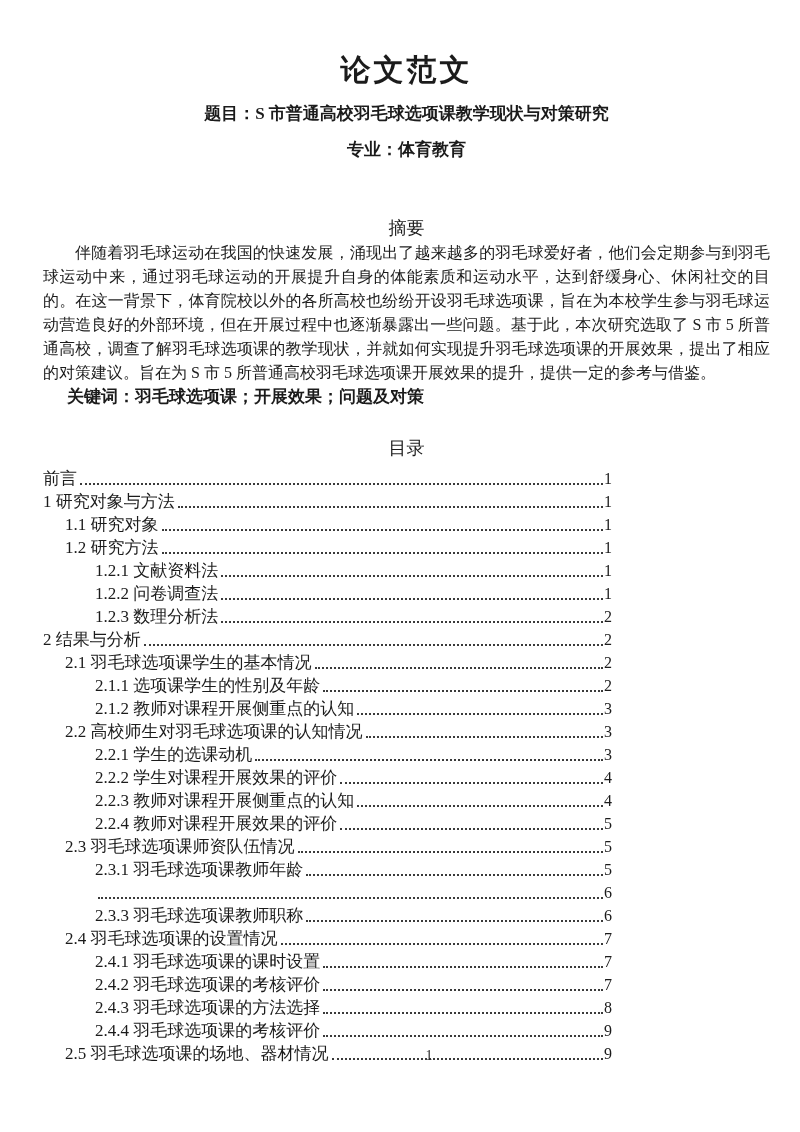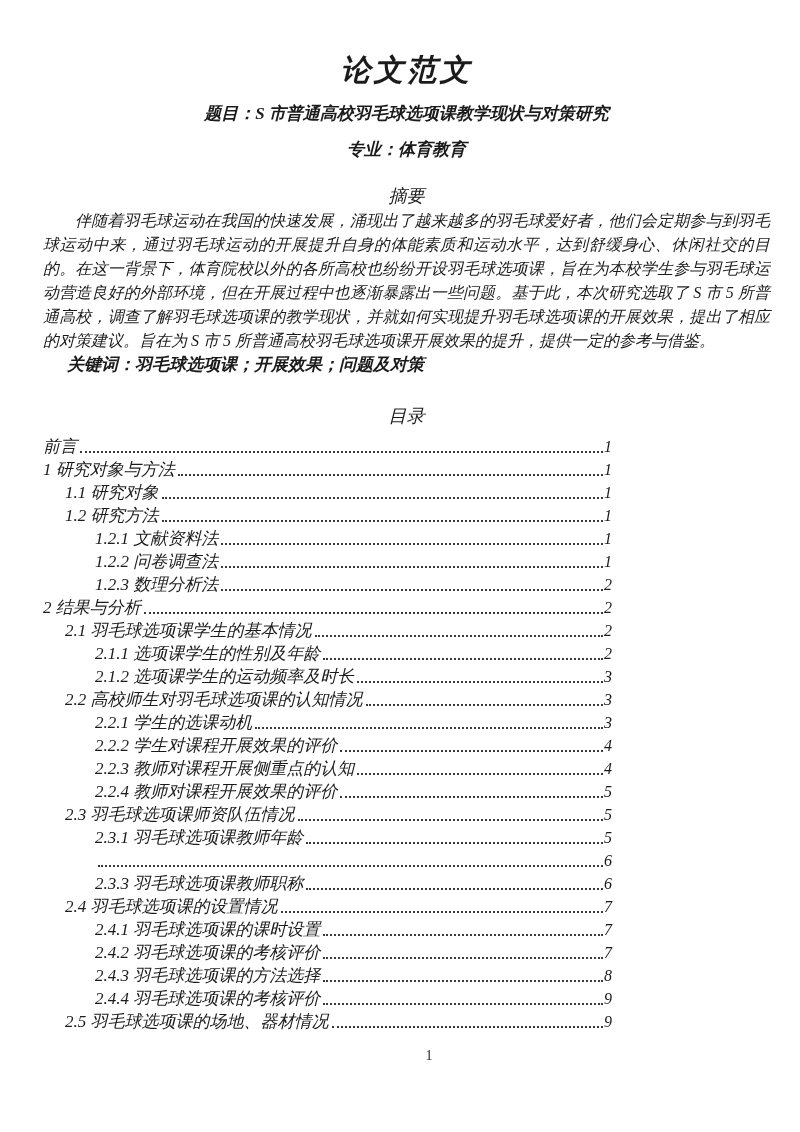--- a/index.html
+++ b/index.html
@@ -7,21 +7,21 @@
     width:800px;height:1132px;
     background:#ffffff;
     color:#1b1b1b;
     font-family:"Liberation Serif","DejaVu Serif",serif;
     position:relative;
     overflow:hidden;
   }
   .page{
     position:absolute;
     left:43px; top:0;
-    width:727px; height:916px;font-style:italic;
+    width:727px; height:916px;
   }
   .doc-title{
     margin-top:53px;
     text-align:center;
     font-size:30px;
     font-weight:bold;
     letter-spacing:3px;
     line-height:34px;
   }
   .subtitle{
@@ -30,21 +30,21 @@
     font-weight:bold;
     line-height:22px;
   }
   .subtitle.topic{margin-top:16px;}
   .subtitle.major{margin-top:14px;}
   .section-heading{
     text-align:center;
     font-size:18px;
     line-height:22px;
   }
-  .abstract-heading{margin-top:24px;text-align:center;}
+  .abstract-heading{margin-top:56px;text-align:center;}
   .abstract-text{
     margin-top:2px;
     font-size:16px;
     line-height:24px;
     text-align:justify;
     text-indent:2em;
   }
   .keywords{
     font-size:17px;
     line-height:24px;
@@ -162,21 +162,21 @@
     <span class="toc-page">2</span>
   </div>
 
   <div class="toc-row lvl2">
     <span class="toc-label">2.1.1 选项课学生的性别及年龄</span>
     <span class="toc-leader"></span>
     <span class="toc-page">2</span>
   </div>
 
   <div class="toc-row lvl2">
-    <span class="toc-label">2.1.2 选项课学生的运动频率及时长</span>
+    <span class="toc-label">2.1.2 教师对课程开展侧重点的认知</span>
     <span class="toc-leader"></span>
     <span class="toc-page">3</span>
   </div>
 
   <div class="toc-row lvl1">
     <span class="toc-label">2.2 高校师生对羽毛球选项课的认知情况</span>
     <span class="toc-leader"></span>
     <span class="toc-page">3</span>
   </div>
 

